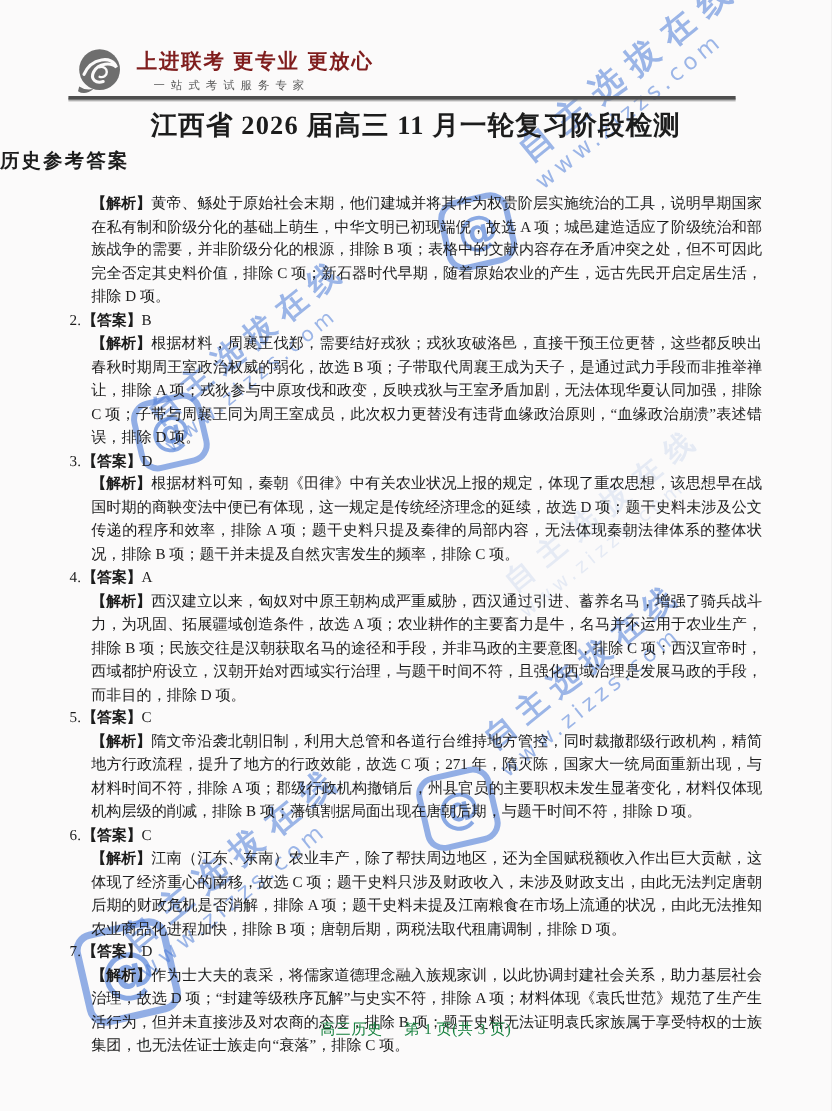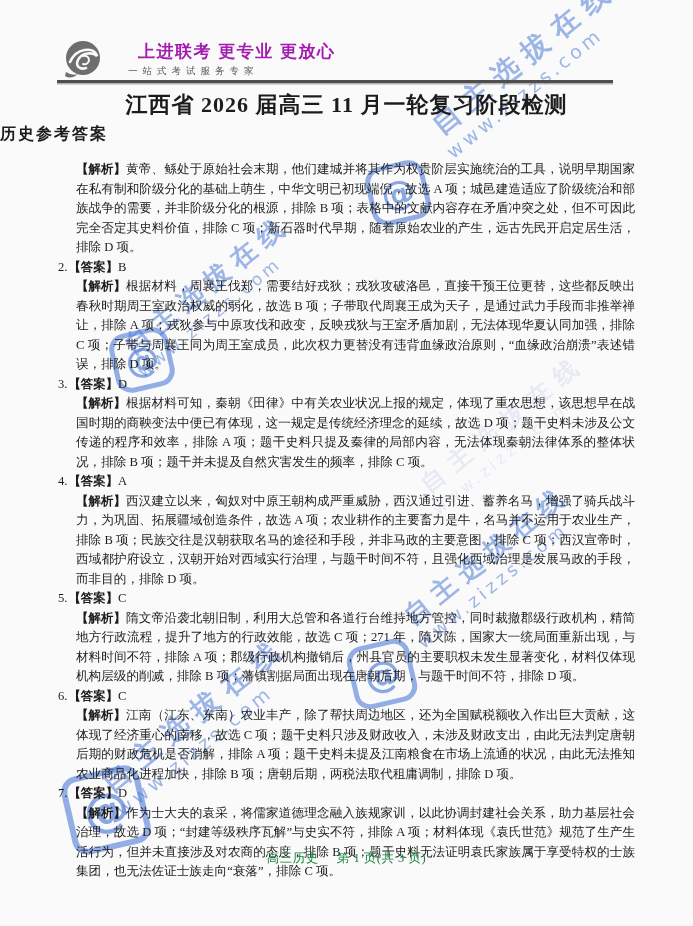--- a/index.html
+++ b/index.html
@@ -11,21 +11,21 @@
     overflow:hidden;
     font-family:"Liberation Serif","DejaVu Serif",serif;
     color:#1c1c1c;
   }
   
   .brand{position:absolute;left:60px;top:38px;display:flex;align-items:center;gap:10px;}
   .brand-logo{width:44px;height:44px;flex:0 0 auto;}
   .brand-text{display:flex;flex-direction:column;}
   .brand-title{
     font-family:"Liberation Sans","DejaVu Sans",sans-serif;
-    font-weight:bold;font-size:17px;letter-spacing:1.5px;color:#a21caf;line-height:20px;margin-left:24px;
+    font-weight:bold;font-size:17px;letter-spacing:1.5px;color:#7f1d1d;line-height:20px;
   }
   .brand-subtitle{
     font-family:"Liberation Sans","DejaVu Sans",sans-serif;
     font-size:9.5px;letter-spacing:5px;color:#595959;margin-top:3px;padding-left:14px;
   }
   .header-rule{position:absolute;left:57px;top:80px;width:556px;height:3px;background:#4e4e4e;box-shadow:0 1.5px 0 rgba(120,120,120,.55);}
   
   .doc-title{
     position:absolute;left:0;top:90px;width:100%;text-align:center;
     font-size:22px;font-weight:bold;letter-spacing:1px;

